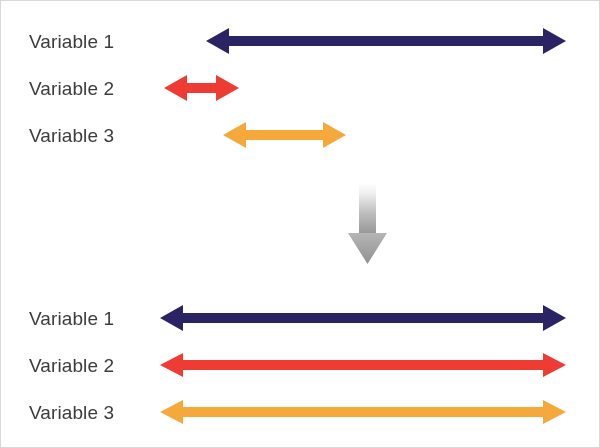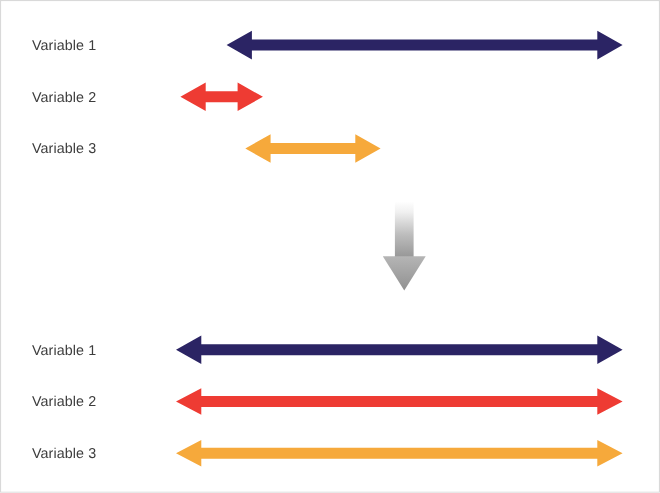--- a/index.html
+++ b/index.html
@@ -13,21 +13,21 @@
     height: 448px;
     background: #ffffff;
     border: 1px solid #d9d9d9;
     box-sizing: border-box;
     overflow: hidden;
     font-family: "Liberation Sans", "DejaVu Sans", sans-serif;
   }
   .row-label {
     position: absolute;
     left: 28px;
-    font-size: 13px;
+    font-size: 19px;
     font-weight: 300;
     color: #3d3d3d;
     letter-spacing: 0.1px;
     white-space: nowrap;
     line-height: 1;
     transform: translateY(-50%);
   }
   .arrow-svg {
     position: absolute;
     display: block;

